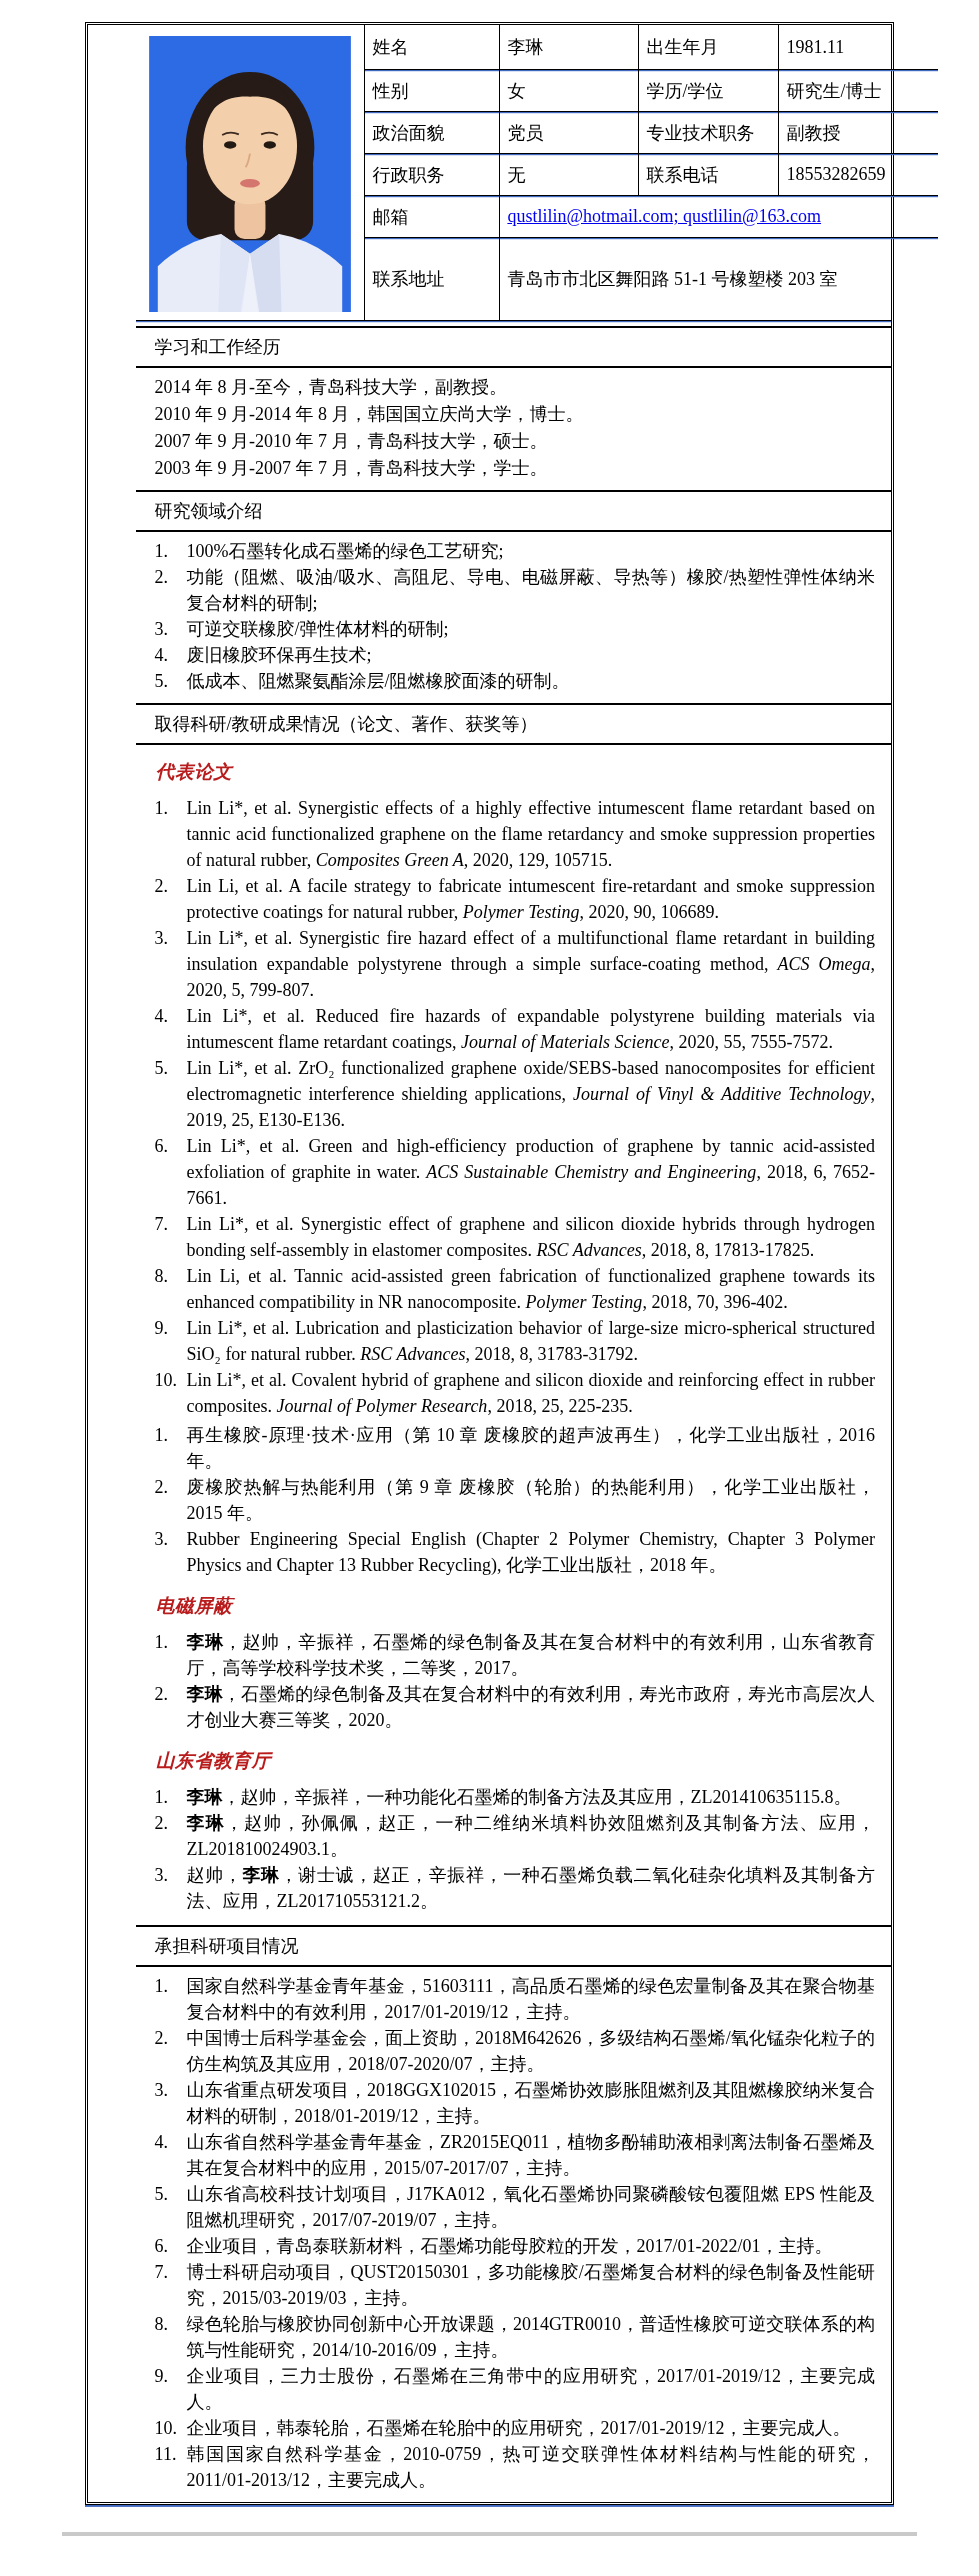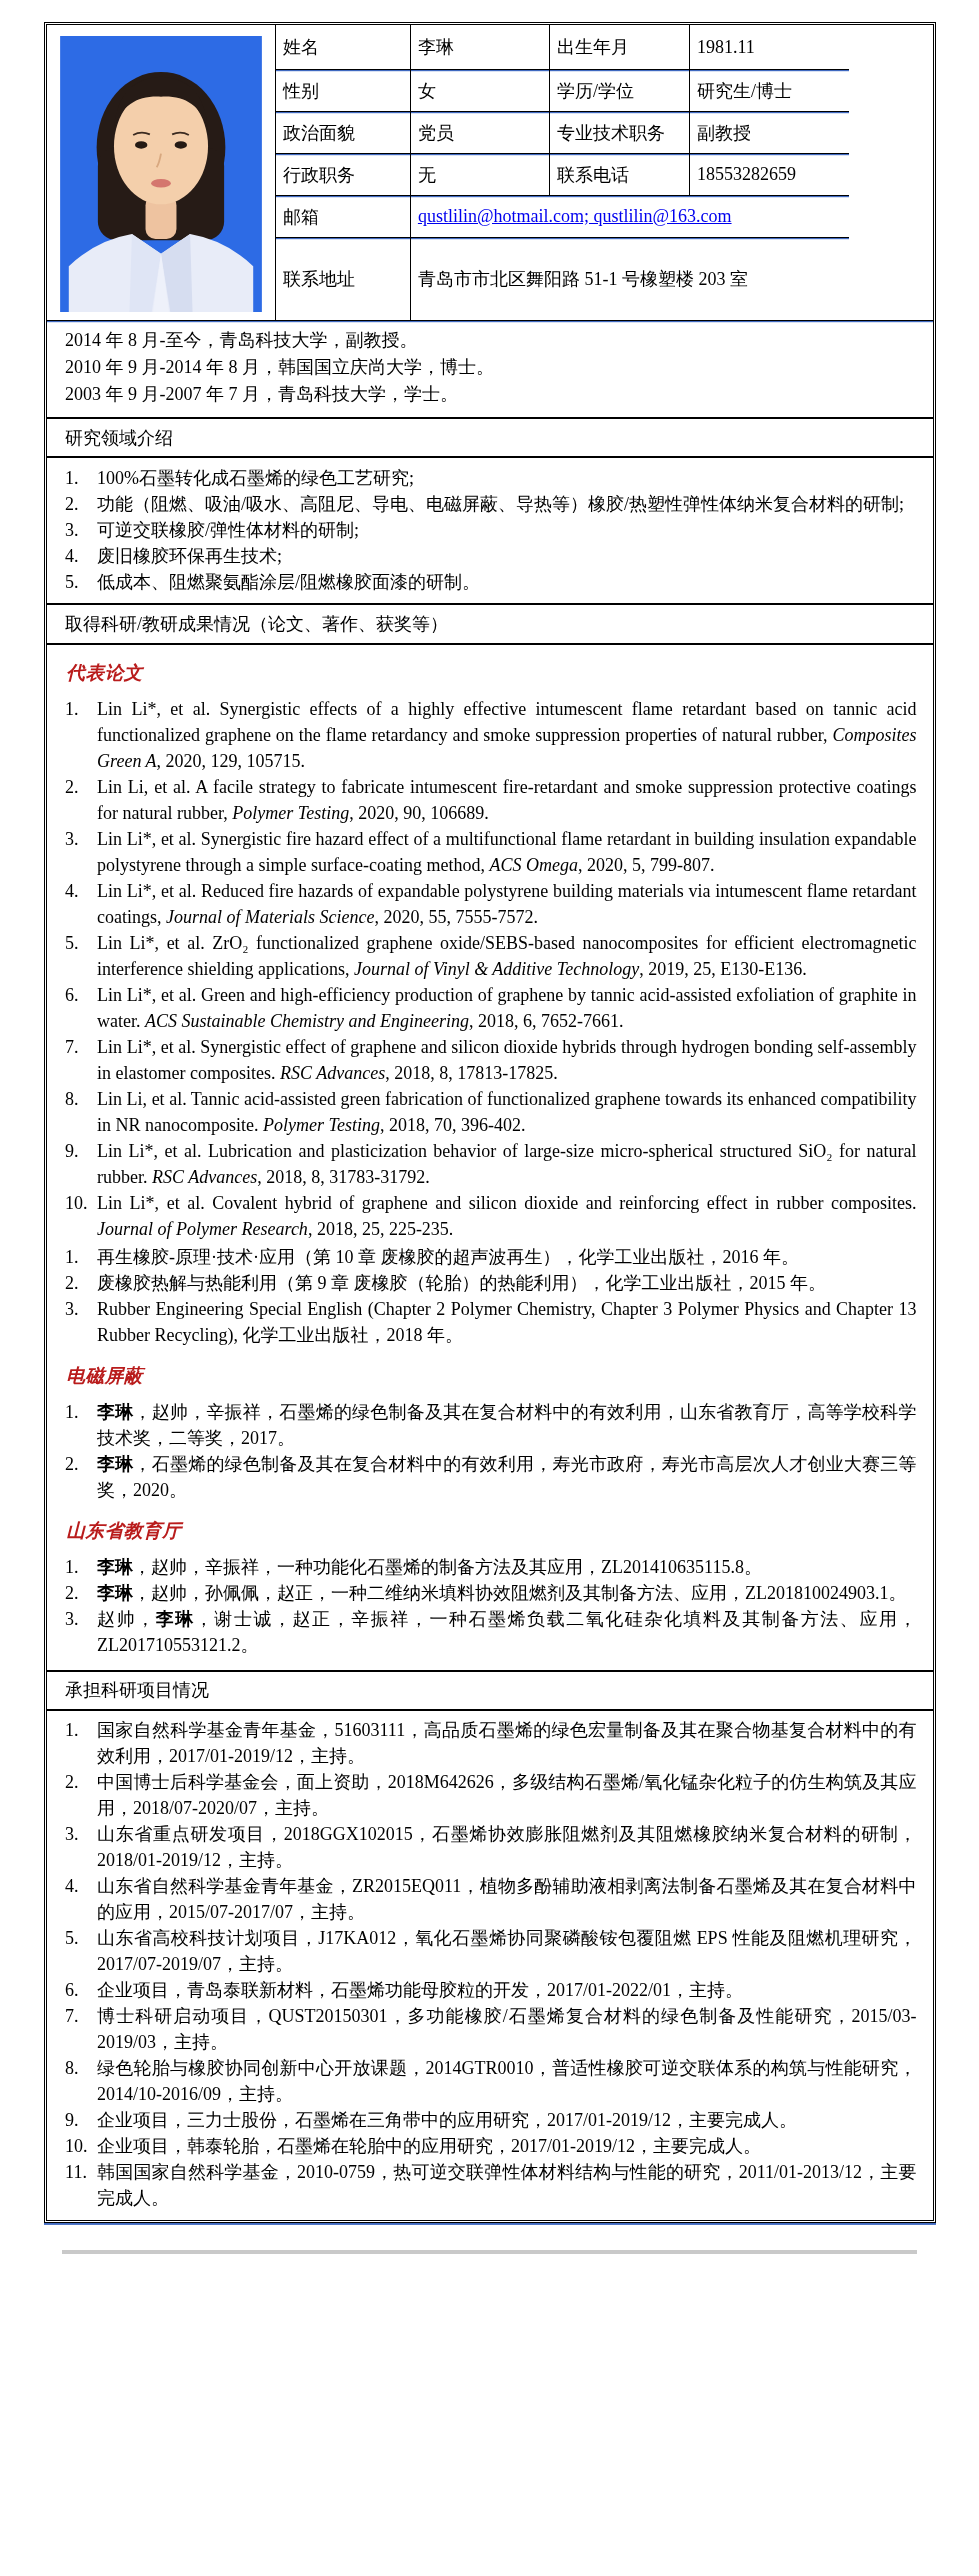--- a/index.html
+++ b/index.html
@@ -3,24 +3,25 @@
 <meta charset="utf-8">
 <style>
   * { margin:0; padding:0; box-sizing:border-box; }
   html,body { background:#ffffff; }
   body {
     width:979px; height:2576px; overflow:hidden; position:relative;
     font-family:"Liberation Serif","DejaVu Serif",serif;
     color:#000;
   }
   .doc {
-    width:892px; margin:22px auto 0 auto;
+    width:809px; margin:22px auto 0 auto;
     border:3.7px double #000000;
     background:#fff;
     box-shadow:0 1.9px 0 0 #3f69c0;
+    padding-left:48px;
   }
   
   .info-grid {
     display:grid;
     grid-template-columns:228px 135px 139px 140px 160px;
     grid-template-rows:45px 42px 42px 42px 42px 82px;
     border-bottom:1.9px solid #000;
     box-shadow:0 1.2px 0 0 #3f69c0;
   }
   .cell { display:flex; align-items:center; padding:2.5px 5px 2.5px 7.4px; font-size:18px; }
@@ -106,24 +107,26 @@
 
     <div class="cell vline hline">邮箱</div>
     <div class="cell vline hline email-val" style="grid-column:3 / 6;text-align:center;">
       <span class="email-link">qustlilin@hotmail.com; qustlilin@163.com</span>
     </div>
 
     <div class="cell vline">联系地址</div>
     <div class="cell vline" style="grid-column:3 / 6;">青岛市市北区舞阳路 51-1 号橡塑楼 203 室</div>
   </div>
 
+  <div class="section-header gap-top">学习和工作经历</div>
   <div class="section-body">
     <div>
         <div class="plain-line">2014 年 8 月-至今，青岛科技大学，副教授。</div>
         <div class="plain-line">2010 年 9 月-2014 年 8 月，韩国国立庆尚大学，博士。</div>
+        <div class="plain-line">2007 年 9 月-2010 年 7 月，青岛科技大学，硕士。</div>
         <div class="plain-line">2003 年 9 月-2007 年 7 月，青岛科技大学，学士。</div>
       </div>
   </div>
 
   <div class="section-header">研究领域介绍</div>
   <div class="section-body">
     <div>
         <div class="li">
           <span class="num">1.</span>
           <span class="body">100%石墨转化成石墨烯的绿色工艺研究;</span>

